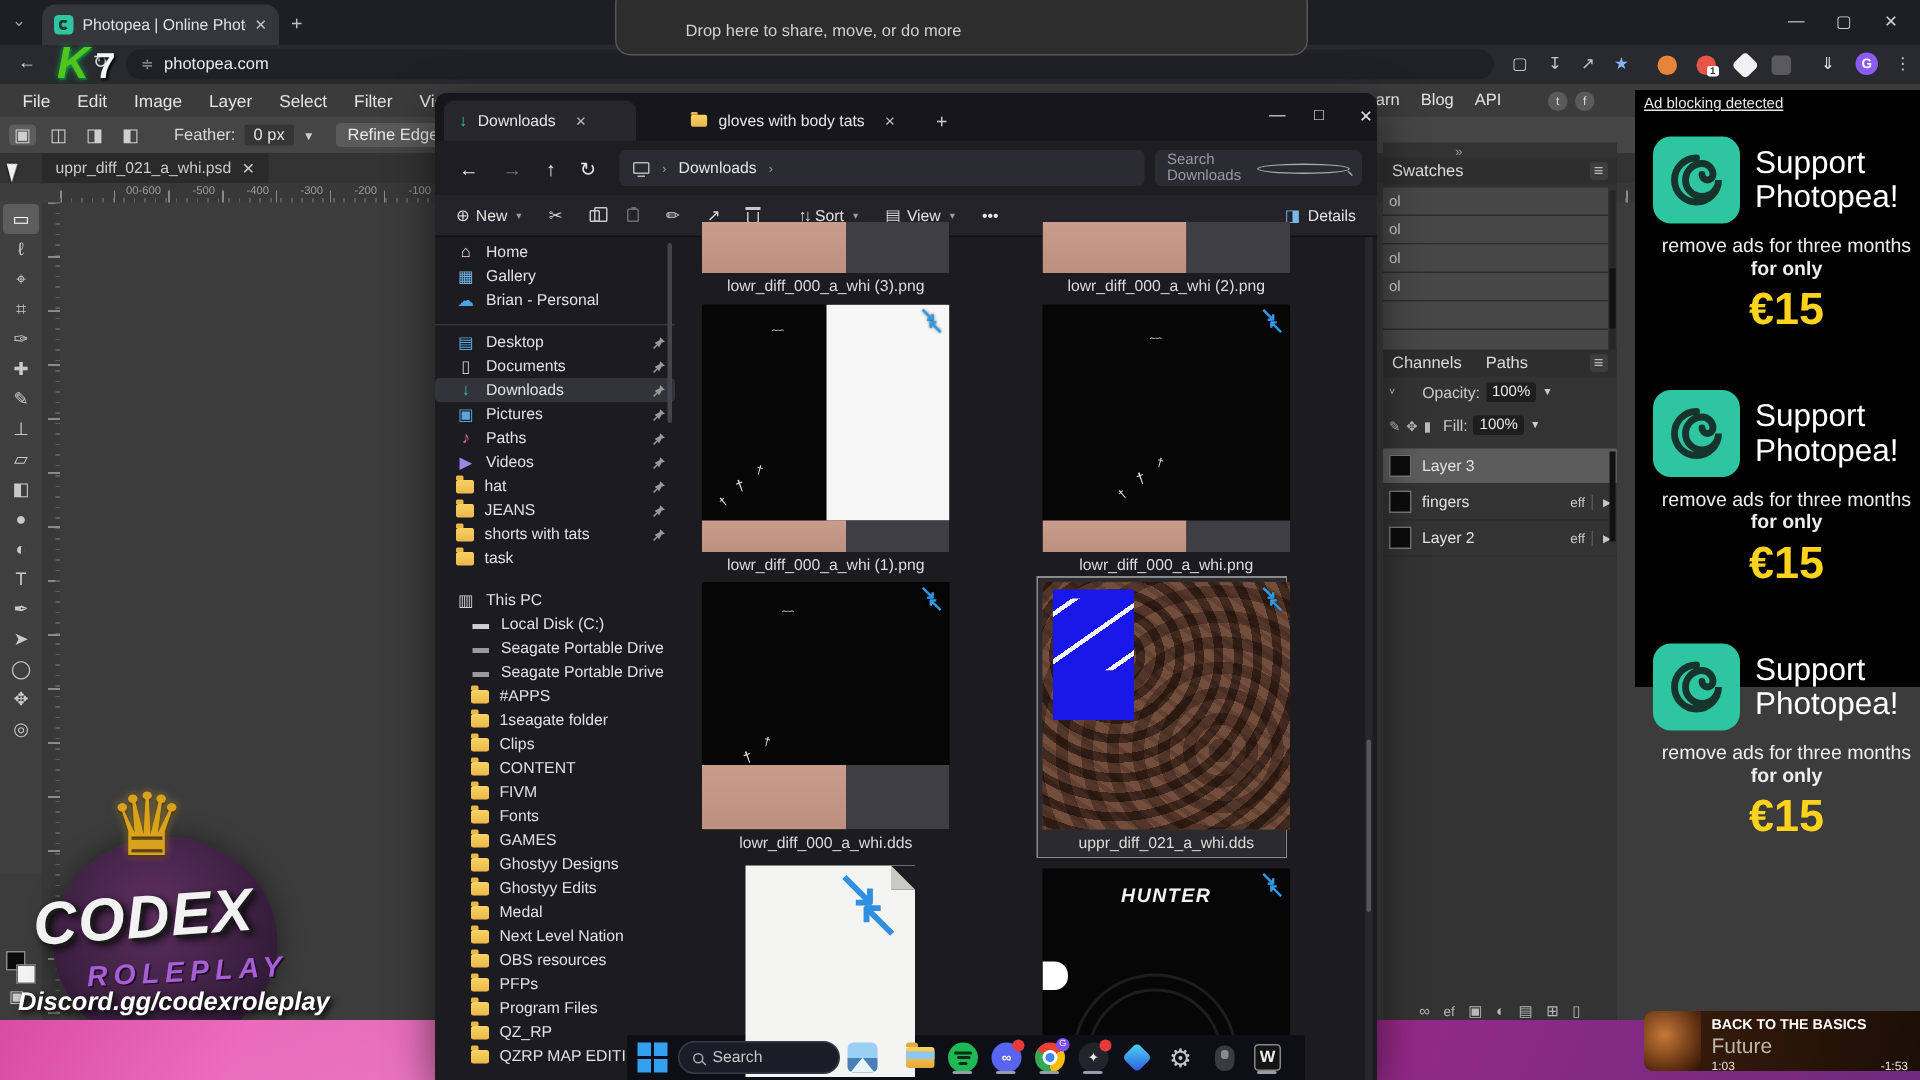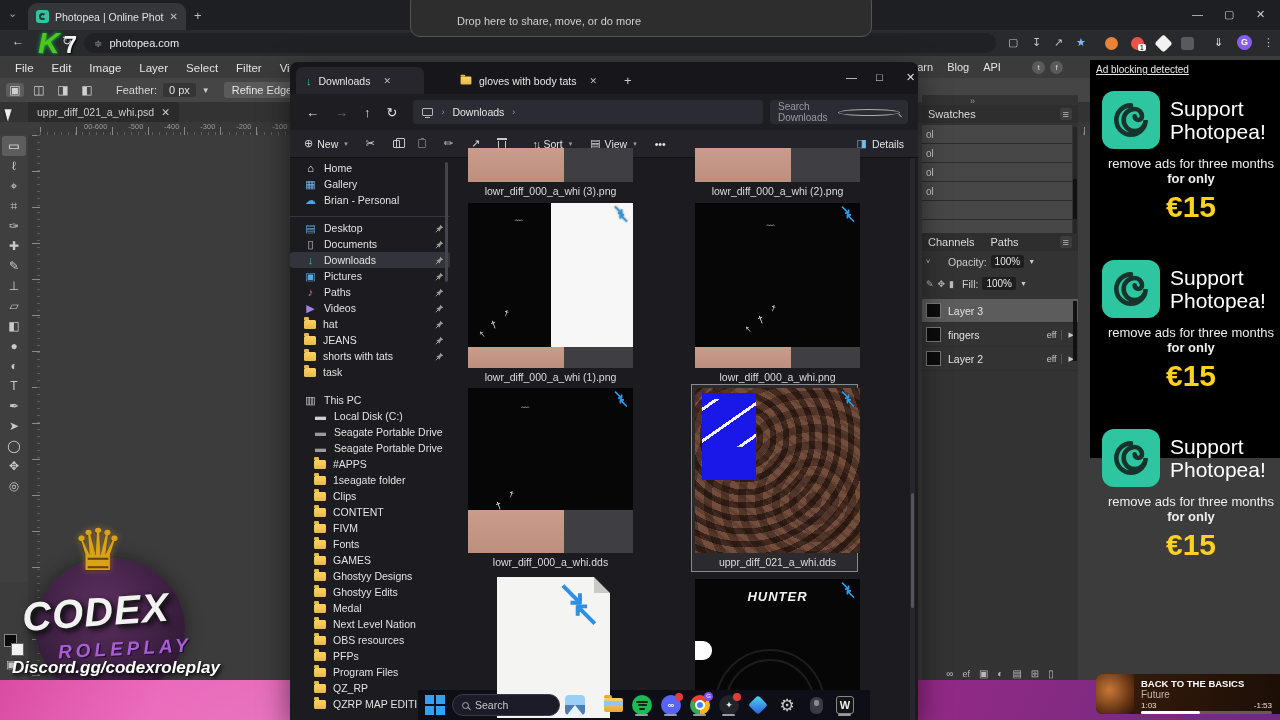--- a/index.html
+++ b/index.html
@@ -229,21 +229,21 @@
   .mouse { width:13px; height:17px; background:#3a3a42; border-radius:6px; position:relative; }
   .mouse::after { content:""; position:absolute; left:4px; top:3px; width:5px; height:6px; background:#8a8a92; border-radius:2px; }
   .wbox { width:18px; height:18px; border:1.5px solid #888; border-radius:3px; color:#eee; font-weight:bold; font-size:11px; display:flex; align-items:center; justify-content:center; background:#141414; }
   .ind { position:absolute; bottom:0px; left:4px; width:13px; height:2px; background:#9a9aa6; border-radius:2px; }
 
   
   #media { position:absolute; left:1096px; top:674px; width:184px; height:40px; background:linear-gradient(100deg,#3a1d0c,#1c0e06); border-radius:6px 0 0 6px; z-index:70; display:flex; overflow:hidden; }
   #media .art { width:38px; height:40px; background:radial-gradient(circle at 35% 40%, #c87838, #5a2d10 70%, #2a1205); flex:0 0 auto; }
   #media .info { flex:1; padding:4px 8px 0 7px; }
   #media .mt { color:#fff; font-size:9.5px; font-weight:bold; white-space:nowrap; }
-  #media .ma { color:#c0b4a8; font-size:10px; }
+  #media .ma { color:#c0b4a8; font-size:14px; }
   #media .times { display:flex; justify-content:space-between; color:#e8e0d8; font-size:8px; margin-top:1px; }
   #media .track { width:100%; height:3px; background:#6b5a4a; border-radius:2px; margin-top:1px; position:relative; }
   #media .fill { position:absolute; left:0; top:0; height:3px; background:#fff; border-radius:2px; }
 </style>
 </head>
 <body>
 
 <div id="browser">
   <div id="tabstrip">
     <span class="tab-search">⌄</span>

